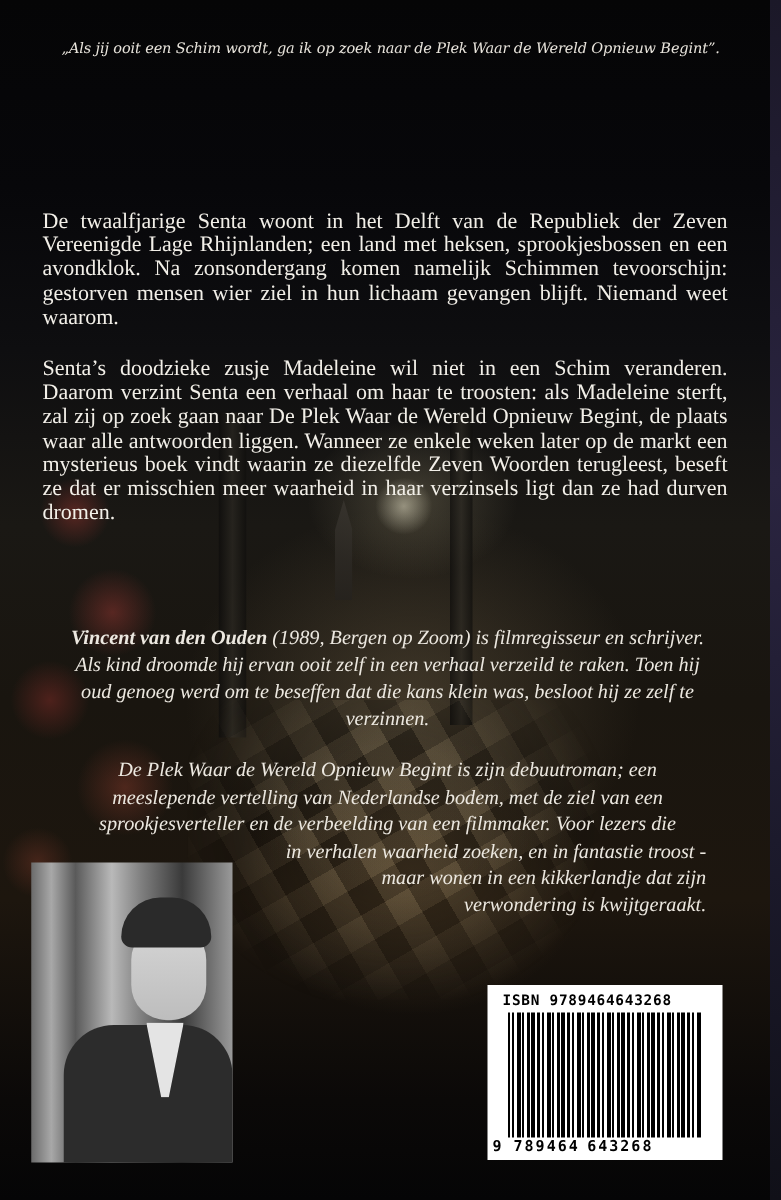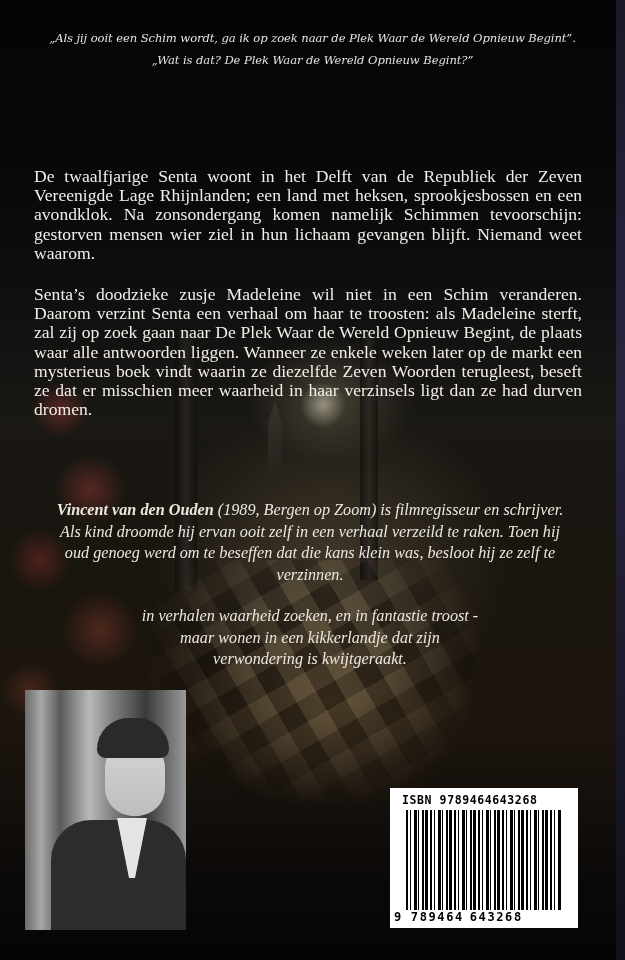--- a/index.html
+++ b/index.html
@@ -60,21 +60,21 @@
     color:#f2efe8; text-align:justify; text-align-last:left;
   }
   .synopsis p { margin:0 0 22px 0; }
   .bio {
     position:absolute; left:55px; top:500px; width:510px;
     font-family:"Liberation Serif", serif; font-style:italic; font-size:16.2px; line-height:21.5px;
     color:#ece8e0; text-align:center;
   }
   .bio p { margin:0 0 20px 0; }
   .bio b { font-weight:bold; }
-  .bio .right-lines { display:block; text-align:center; padding-right:0; }
+  .bio .right-lines { display:block; text-align:right; padding-right:0; }
 
   .photo {
     position:absolute; left:25px; top:690px; width:161px; height:240px; overflow:hidden;
     background:
       radial-gradient(ellipse 36px 44px at 110px 95px, #c8c8c8, #9a9a9a 70%, rgba(0,0,0,0) 72%),
       linear-gradient(90deg, #6b6b6b 0, #a8a8a8 10%, #5a5a5a 22%, #b9b9b9 40%, #7e7e7e 55%, #3a3a3a 75%, #9a9a9a 100%);
   }
   .photo .coat {
     position:absolute; left:26px; top:130px; width:135px; height:120px;
     background:#2c2c2c; border-radius:40px 40px 0 0;
@@ -127,31 +127,31 @@
 
   <div class="foliage"></div>
   <div class="pillar p1"></div>
   <div class="pillar p2"></div>
   <div class="moon"></div>
   <div class="tower"></div>
   <div class="floor"></div>
 
   <div class="quote">
     <p>„Als jij ooit een Schim wordt, ga ik op zoek naar de Plek Waar de Wereld Opnieuw Begint”.</p>
-    <p>„Wat is dat? De Plek Waar de Wereld Opnieuw Begint?”</p>
   </div>
 
   <div class="synopsis">
     <p>De twaalfjarige Senta woont in het Delft van de Republiek der Zeven Vereenigde Lage Rhijnlanden; een land met heksen, sprookjesbossen en een avondklok. Na zonsondergang komen namelijk Schimmen tevoorschijn: gestorven mensen wier ziel in hun lichaam gevangen blijft. Niemand weet waarom.</p>
     <p>Senta’s doodzieke zusje Madeleine wil niet in een Schim veranderen. Daarom verzint Senta een verhaal om haar te troosten: als Madeleine sterft, zal zij op zoek gaan naar De Plek Waar de Wereld Opnieuw Begint, de plaats waar alle antwoorden liggen. Wanneer ze enkele weken later op de markt een mysterieus boek vindt waarin ze diezelfde Zeven Woorden terugleest, beseft ze dat er misschien meer waarheid in haar verzinsels ligt dan ze had durven dromen.</p>
   </div>
 
   <div class="bio">
     <p><b>Vincent van den Ouden</b><span> (1989, Bergen op Zoom) is filmregisseur en schrijver. Als kind droomde hij ervan ooit zelf in een verhaal verzeild te raken. Toen hij oud genoeg werd om te beseffen dat die kans klein was, besloot hij ze zelf te verzinnen.</span></p>
     <p>
+      <span>De Plek Waar de Wereld Opnieuw Begint is zijn debuutroman; een meeslepende vertelling van Nederlandse bodem, met de ziel van een sprookjesverteller en de verbeelding van een filmmaker. Voor lezers die</span>
       <span class="right-lines">in verhalen waarheid zoeken, en in fantastie troost -</span>
       <span class="right-lines">maar wonen in een kikkerlandje dat zijn</span>
       <span class="right-lines">verwondering is kwijtgeraakt.</span>
     </p>
   </div>
 
   <div class="photo">
     <div class="coat"></div>
     <div class="collar"></div>
     <div class="face"></div>

